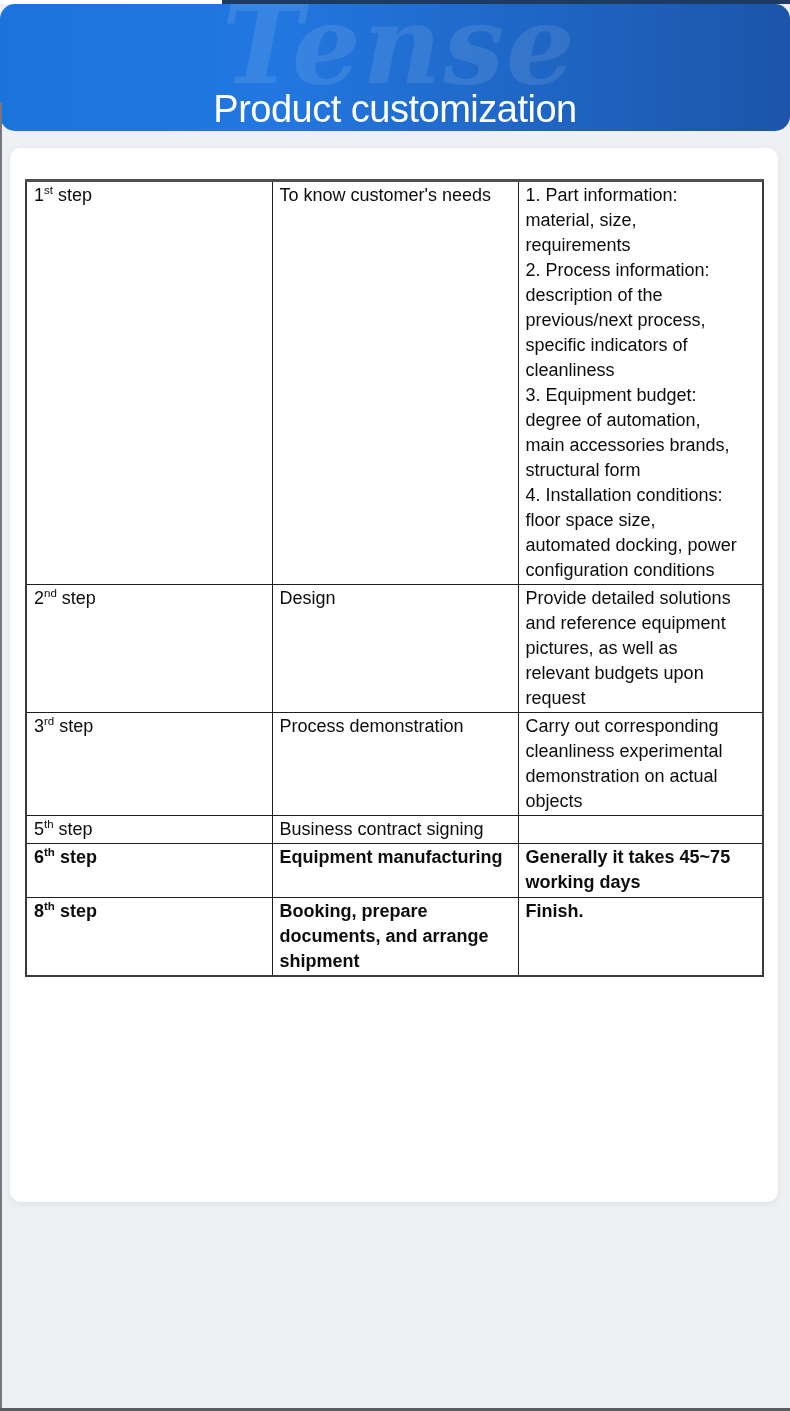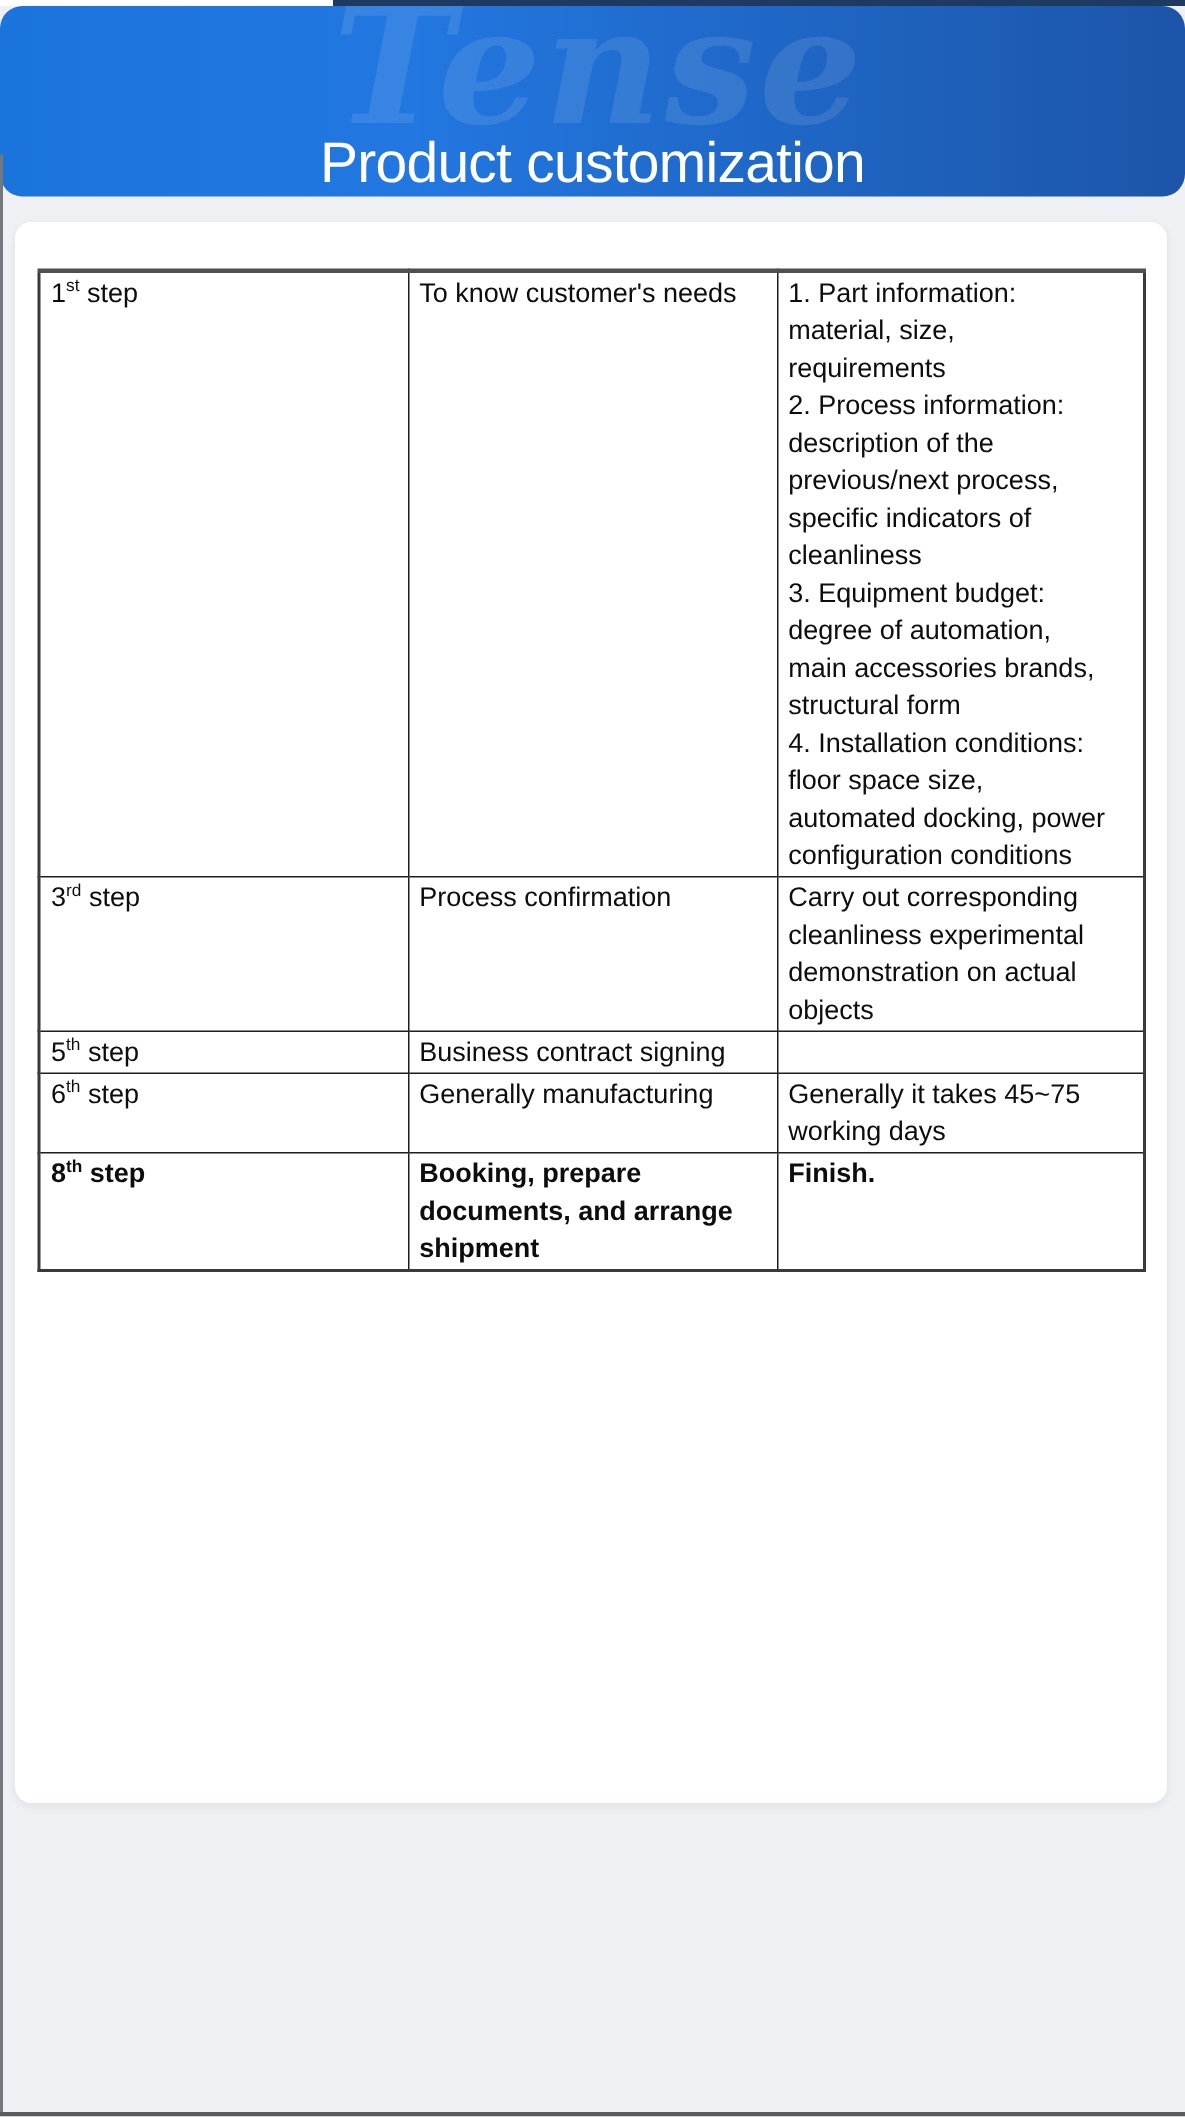--- a/index.html
+++ b/index.html
@@ -145,35 +145,44 @@
 3. Equipment budget:
 degree of automation,
 main accessories brands,
 structural form
 4. Installation conditions:
 floor space size,
 automated docking, power
 configuration conditions</td>
           </tr>
           <tr>
+            <td><span class="step-number">2</span><sup class="step-ordinal">nd</sup><span class="step-label">step</span></td>
+            <td>Design</td>
+            <td>Provide detailed solutions
+and reference equipment
+pictures, as well as
+relevant budgets upon
+request</td>
+          </tr>
+          <tr>
             <td><span class="step-number">3</span><sup class="step-ordinal">rd</sup><span class="step-label">step</span></td>
-            <td>Process confirmation</td>
+            <td>Process demonstration</td>
             <td>Carry out corresponding
 cleanliness experimental
 demonstration on actual
 objects</td>
           </tr>
           <tr>
             <td><span class="step-number">5</span><sup class="step-ordinal">th</sup><span class="step-label">step</span></td>
             <td>Business contract signing</td>
             <td></td>
           </tr>
           <tr>
             <td><span class="step-number">6</span><sup class="step-ordinal">th</sup><span class="step-label">step</span></td>
-            <td>Generally manufacturing</td>
+            <td>Equipment manufacturing</td>
             <td>Generally it takes 45~75
 working days</td>
           </tr>
           <tr>
             <td><span class="step-number">8</span><sup class="step-ordinal">th</sup><span class="step-label">step</span></td>
             <td>Booking, prepare
 documents, and arrange
 shipment</td>
             <td>Finish.</td>
           </tr>

